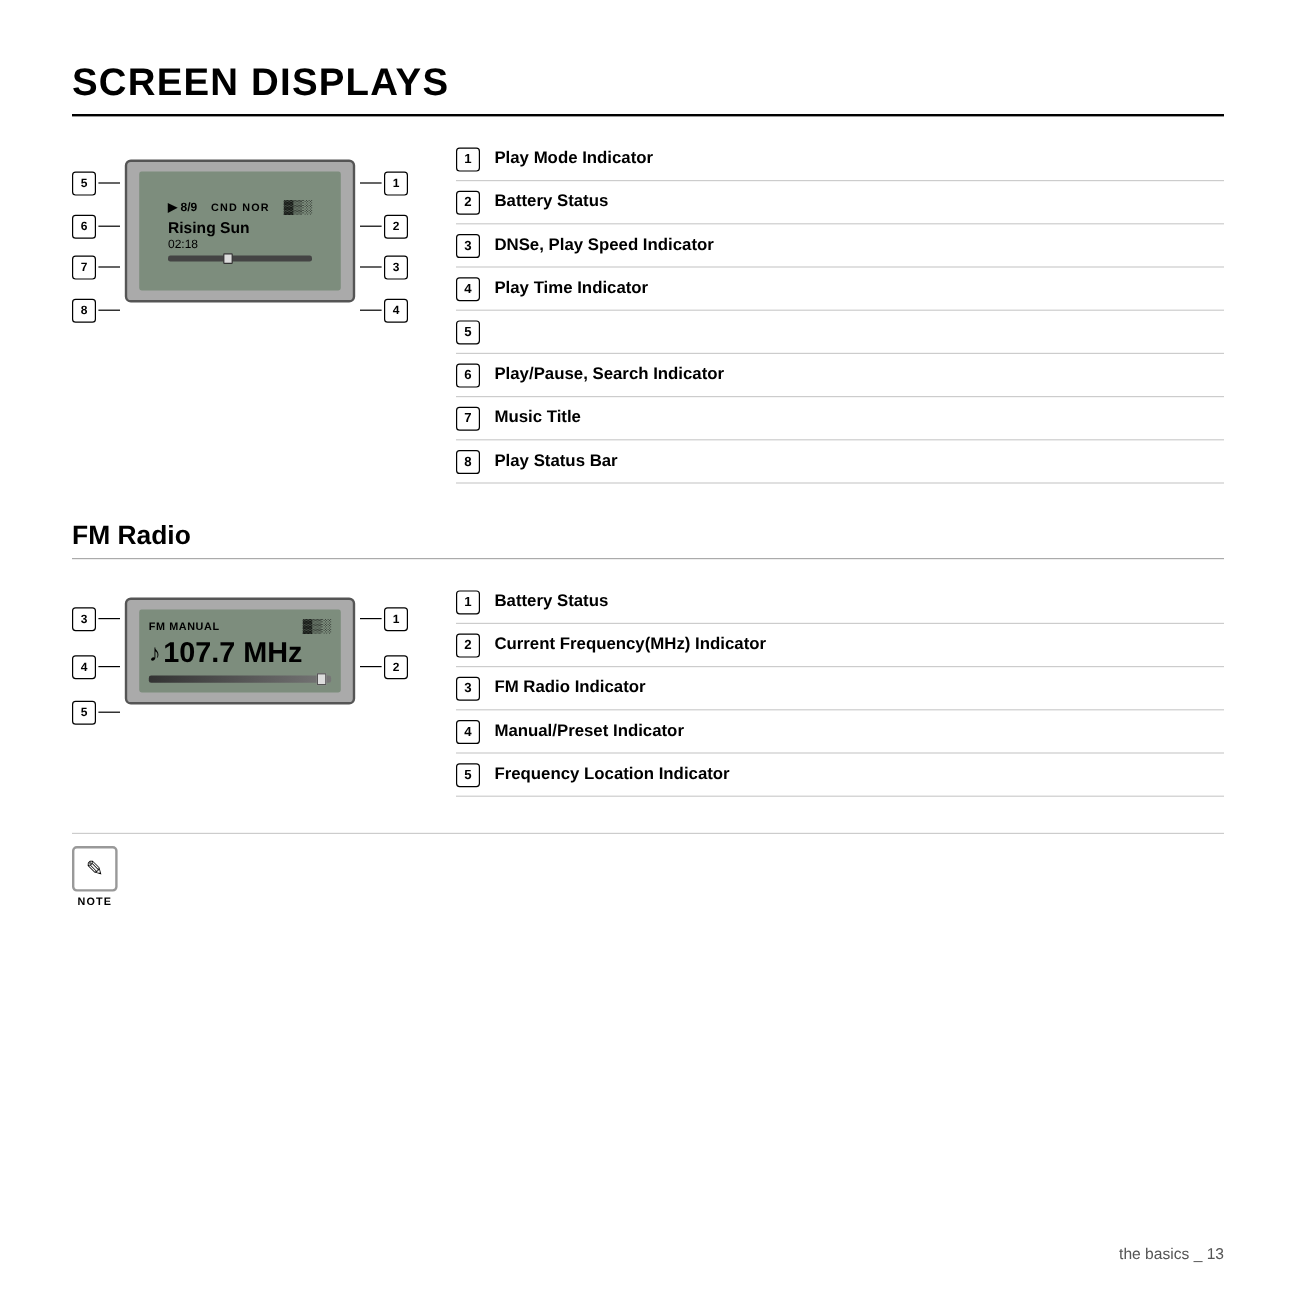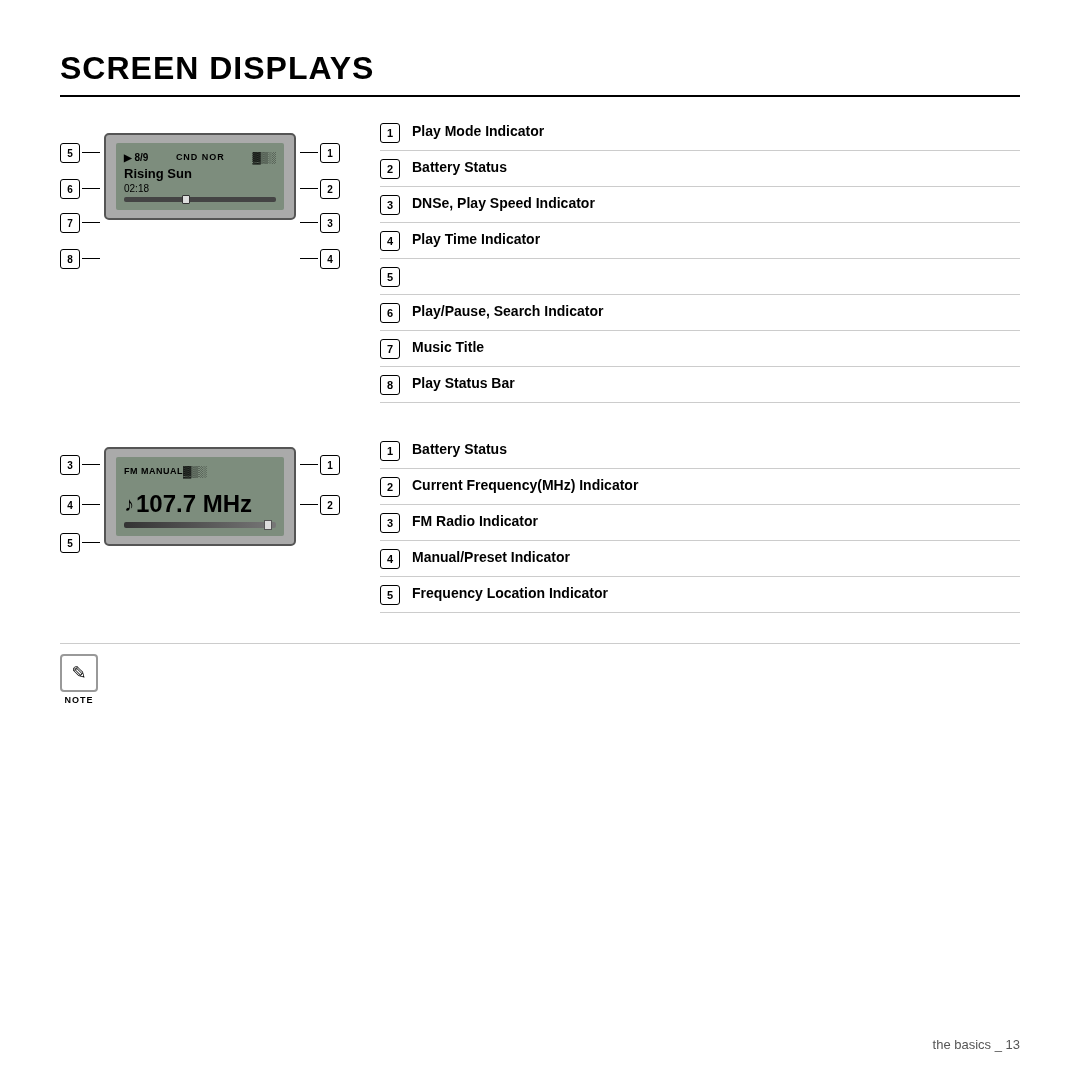--- a/index.html
+++ b/index.html
@@ -171,21 +171,21 @@
         <div style="position:absolute; left:22px; top:63px; width:18px; height:1px; background:#000;"></div>
         <div style="position:absolute; left:22px; top:97px; width:18px; height:1px; background:#000;"></div>
         <div style="position:absolute; left:22px; top:133px; width:18px; height:1px; background:#000;"></div>
 
         <div style="position:absolute; right:22px; top:27px; width:18px; height:1px; background:#000;"></div>
         <div style="position:absolute; right:22px; top:63px; width:18px; height:1px; background:#000;"></div>
         <div style="position:absolute; right:22px; top:97px; width:18px; height:1px; background:#000;"></div>
         <div style="position:absolute; right:22px; top:133px; width:18px; height:1px; background:#000;"></div>
 
         <div style="margin: 8px 44px; background:#aaa; border:2px solid #555; border-radius:5px; padding:8px 10px;">
-          <div style="background:#7d8d7d; border-radius:2px; padding:8px; color:#000;">
+          <div style="background:#7d8d7d; border-radius:2px; padding:24px; color:#000;">
 
             <div style="display:flex; justify-content:space-between; align-items:center; margin-bottom:3px; font-size:10px; font-weight:700;">
               <span>▶ <span>8/9</span></span>
               <span style="font-size:9px; letter-spacing:1px;"><span>CND  NOR</span></span>
               <span style="font-size:11px;">▓▒░</span>
             </div>
 
             <div style="font-size:13px; font-weight:700; margin-bottom:2px;">Rising Sun</div>
 
             <div style="text-align:left; font-size:10px; margin-bottom:3px;">02:18</div>
@@ -229,41 +229,42 @@
             <div class="indicator-row">
       <span class="indicator-num">8</span>
       <span class="indicator-label">Play Status Bar</span>
     </div>
           </div>
       </div>
     </div>
   </div>
 
   <div style="margin-top:10px;">
+    <div class="section-header">FM Radio</div>
     <div class="section-row">
 
       <div class="diag-container" style="width:280px; flex-shrink:0; position:relative; margin-top:10px;">
 
         <div class="abs-badge" style="left:0; top:12px;">3</div>
         <div class="abs-badge" style="left:0; top:52px;">4</div>
         <div class="abs-badge" style="left:0; top:90px;">5</div>
 
         <div class="abs-badge" style="right:0; top:12px;">1</div>
         <div class="abs-badge" style="right:0; top:52px;">2</div>
 
         <div style="position:absolute; left:22px; top:21px; width:18px; height:1px; background:#000;"></div>
         <div style="position:absolute; left:22px; top:61px; width:18px; height:1px; background:#000;"></div>
         <div style="position:absolute; left:22px; top:99px; width:18px; height:1px; background:#000;"></div>
         <div style="position:absolute; right:22px; top:21px; width:18px; height:1px; background:#000;"></div>
         <div style="position:absolute; right:22px; top:61px; width:18px; height:1px; background:#000;"></div>
 
         <div style="margin: 4px 44px; background:#aaa; border:2px solid #555; border-radius:5px; padding:8px 10px;">
           <div style="background:#7d8d7d; border-radius:2px; padding:8px; color:#000;">
 
-            <div style="display:flex; justify-content:flex-start; align-items:center; margin-bottom:13px; font-size:9px; font-weight:700;">
+            <div style="display:flex; justify-content:space-between; align-items:center; margin-bottom:3px; font-size:9px; font-weight:700;">
               <span style="letter-spacing:0.5px;">FM MANUAL</span>
               <span style="font-size:11px;">▓▒░</span>
             </div>
 
             <div style="font-size:24px; font-weight:900; display:flex; align-items:center; margin-bottom:4px;">
               <span style="font-size:20px; margin-right:2px;">♪</span>
               <span>107.7 MHz</span>
             </div>
 
             <div style="height:6px; background:linear-gradient(to right,#333,#555,#777); border-radius:2px; position:relative;">

